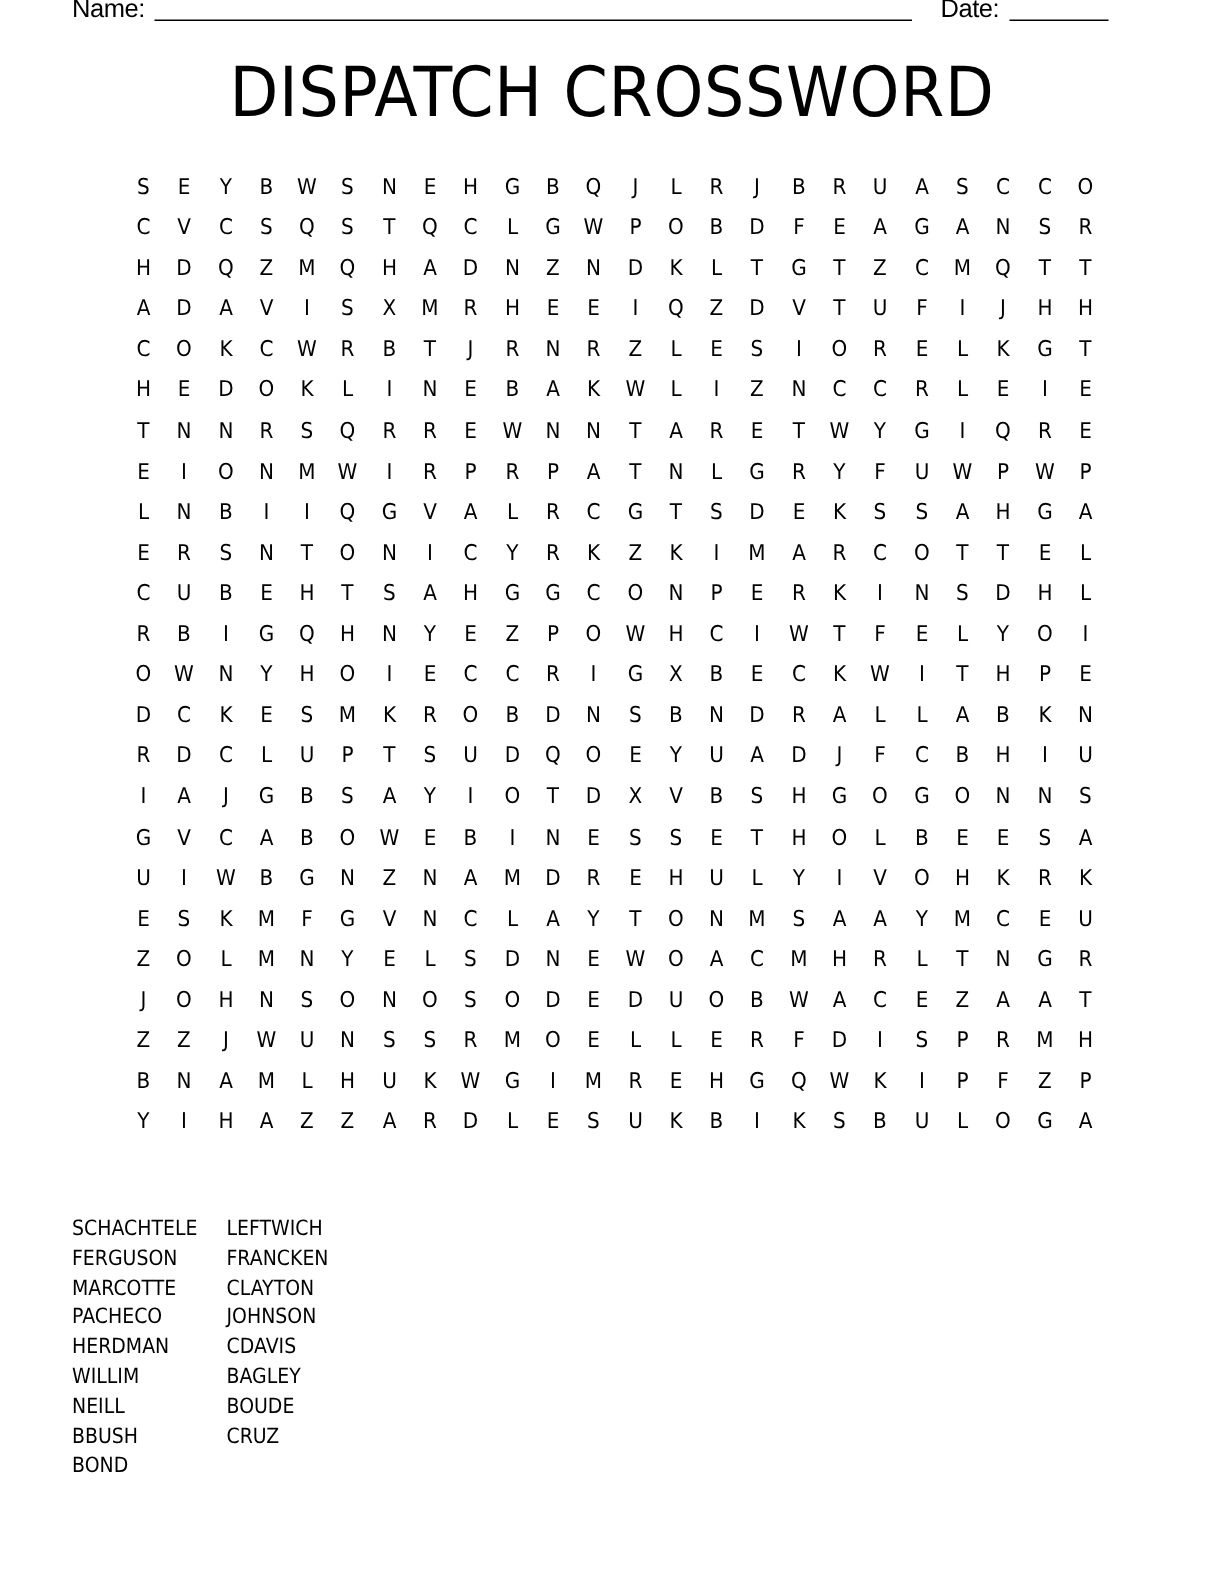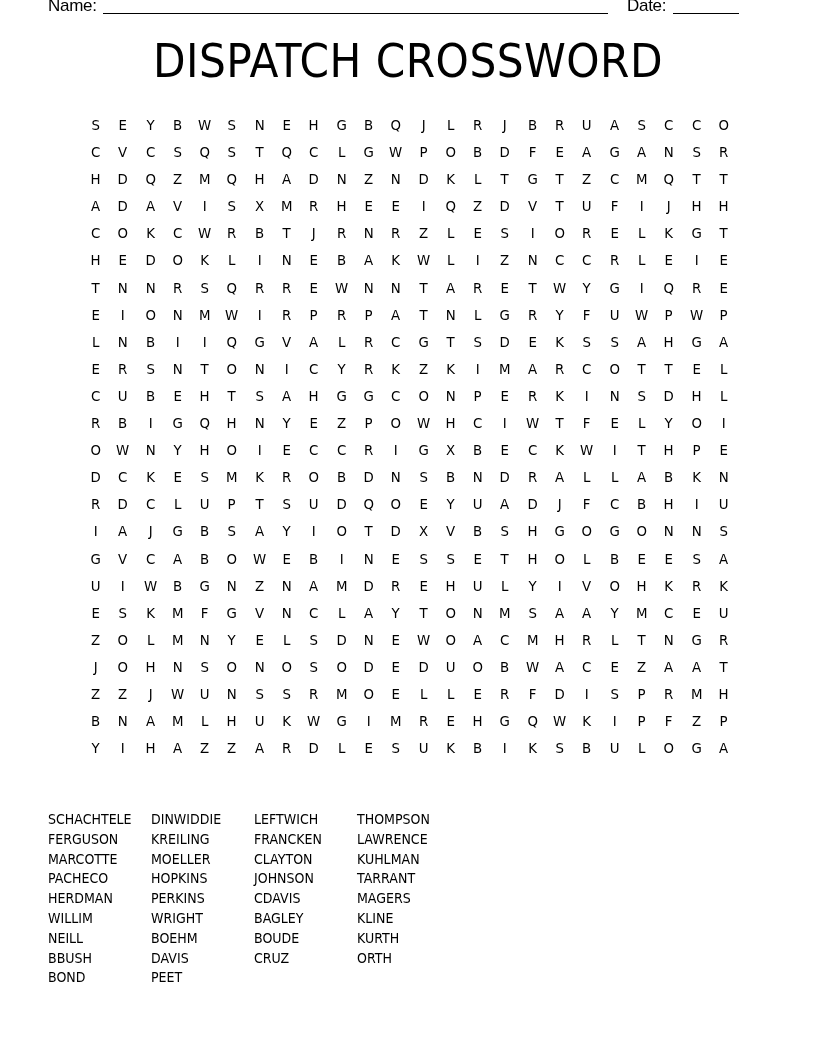--- a/index.html
+++ b/index.html
@@ -620,43 +620,22 @@
       <div class="word">FERGUSON</div>
       <div class="word">MARCOTTE</div>
       <div class="word">PACHECO</div>
       <div class="word">HERDMAN</div>
       <div class="word">WILLIM</div>
       <div class="word">NEILL</div>
       <div class="word">BBUSH</div>
       <div class="word">BOND</div>
     </div>
     <div class="word-col">
-      <div class="word">DINWIDDIE</div>
-      <div class="word">KREILING</div>
-      <div class="word">MOELLER</div>
-      <div class="word">HOPKINS</div>
-      <div class="word">PERKINS</div>
-      <div class="word">WRIGHT</div>
-      <div class="word">BOEHM</div>
-      <div class="word">DAVIS</div>
-      <div class="word">PEET</div>
-    </div>
-    <div class="word-col">
       <div class="word">LEFTWICH</div>
       <div class="word">FRANCKEN</div>
       <div class="word">CLAYTON</div>
       <div class="word">JOHNSON</div>
       <div class="word">CDAVIS</div>
       <div class="word">BAGLEY</div>
       <div class="word">BOUDE</div>
       <div class="word">CRUZ</div>
     </div>
-    <div class="word-col">
-      <div class="word">THOMPSON</div>
-      <div class="word">LAWRENCE</div>
-      <div class="word">KUHLMAN</div>
-      <div class="word">TARRANT</div>
-      <div class="word">MAGERS</div>
-      <div class="word">KLINE</div>
-      <div class="word">KURTH</div>
-      <div class="word">ORTH</div>
-    </div>
   </div>
 
 </body></html>

